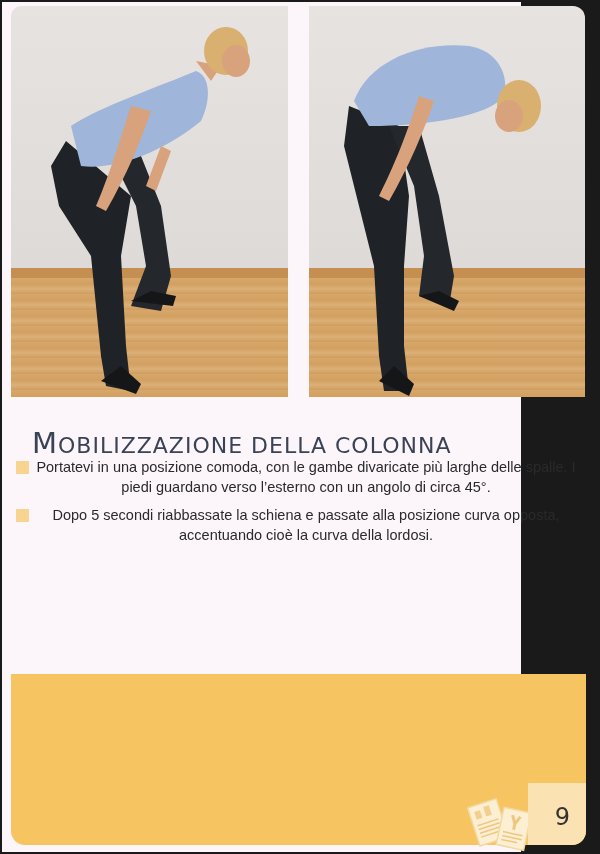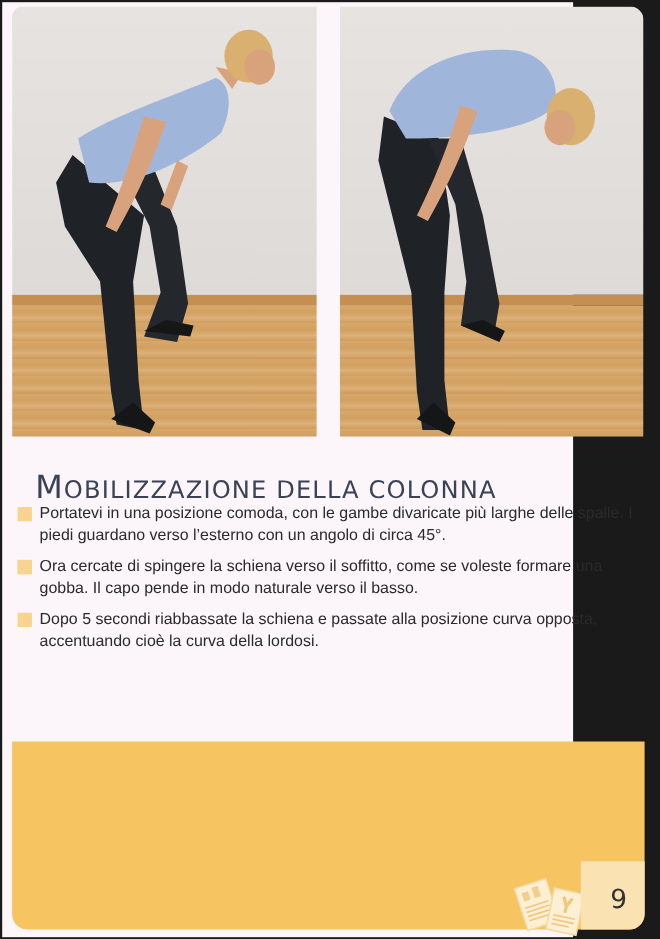--- a/index.html
+++ b/index.html
@@ -35,21 +35,21 @@
     position: absolute; left: 30px; top: 408px;
     font-family: "DejaVu Sans", sans-serif;
     font-size: 24px; letter-spacing: 1px; color: #3a4256; font-weight: normal;
     text-transform: uppercase;
   }
   .title .cap { font-size: 29px; }
   .title .small { font-size: 22px; }
 
   .steps { position: absolute; left: 14px; top: 455px; width: 560px; margin: 0; padding: 0; list-style: none; }
   .step { position: relative; padding-left: 20px; margin-bottom: 8px;
-          font-size: 14.5px; line-height: 20px; color: #2a2a2a; }
+          font-size: 14.5px; line-height: 20px; color: #2a2a2a; text-align: center; }
   .step .bullet {
     position: absolute; left: 0; top: 4px; width: 13px; height: 13px;
     background: #f7d590;
   }
 
   .yellow-box {
     position: absolute; left: 9px; top: 672px; width: 575px; height: 171px;
     background: #f6c461; border-radius: 0 0 14px 14px;
   }
   .page-tab {
@@ -116,21 +116,20 @@
   <ul class="steps">
     <li class="step">
       <span class="bullet"></span>
       <span>Portatevi in una posizione comoda, con le gambe divaricate più larghe delle spalle. I piedi guardano verso l’esterno con un angolo di circa 45°.</span>
     </li>
     <li class="step">
       <span class="bullet"></span>
     </li>
     <li class="step">
       <span class="bullet"></span>
-      <span>Ora cercate di spingere la schiena verso il soffitto, come se voleste formare una gobba. Il capo pende in modo naturale verso il basso.</span>
     </li>
     <li class="step">
       <span class="bullet"></span>
       <span>Dopo 5 secondi riabbassate la schiena e passate alla posizione curva opposta, accentuando cioè la curva della lordosi.</span>
     </li>
   </ul>
 
   <div class="yellow-box">
     <svg class="doc-icon" width="70" height="58" viewBox="0 0 70 58">
       <g transform="rotate(-18 22 26)">

